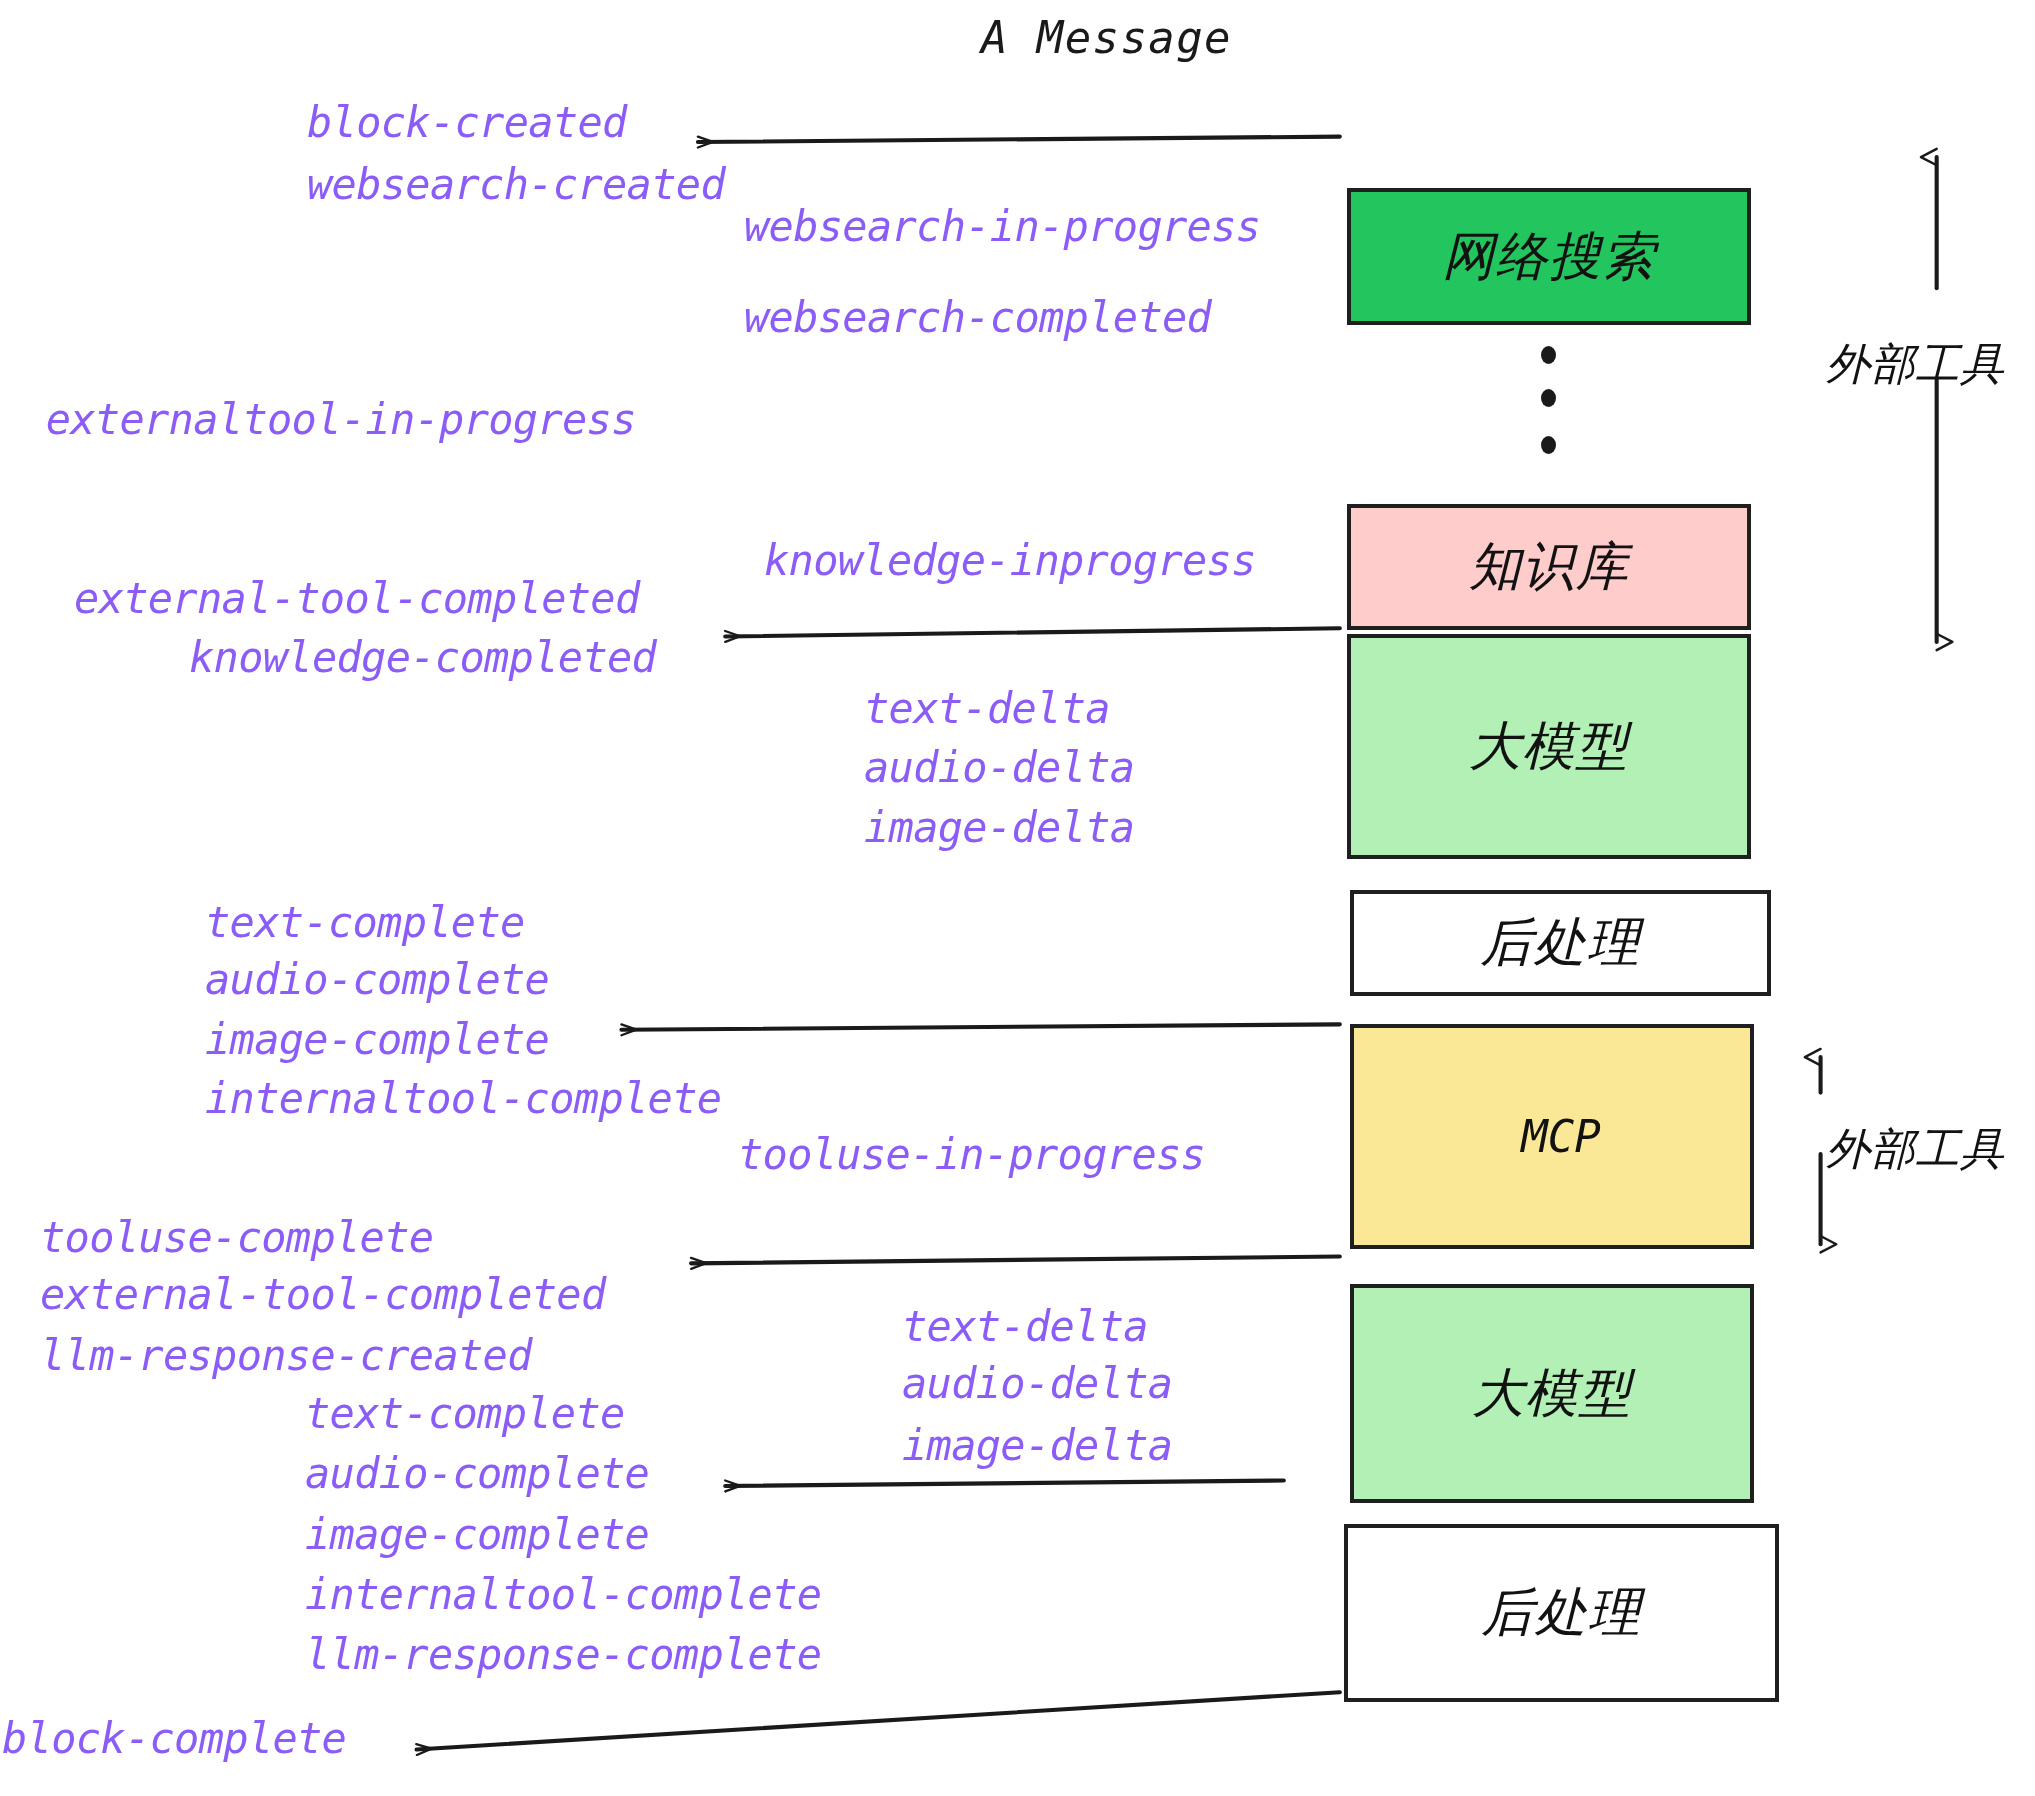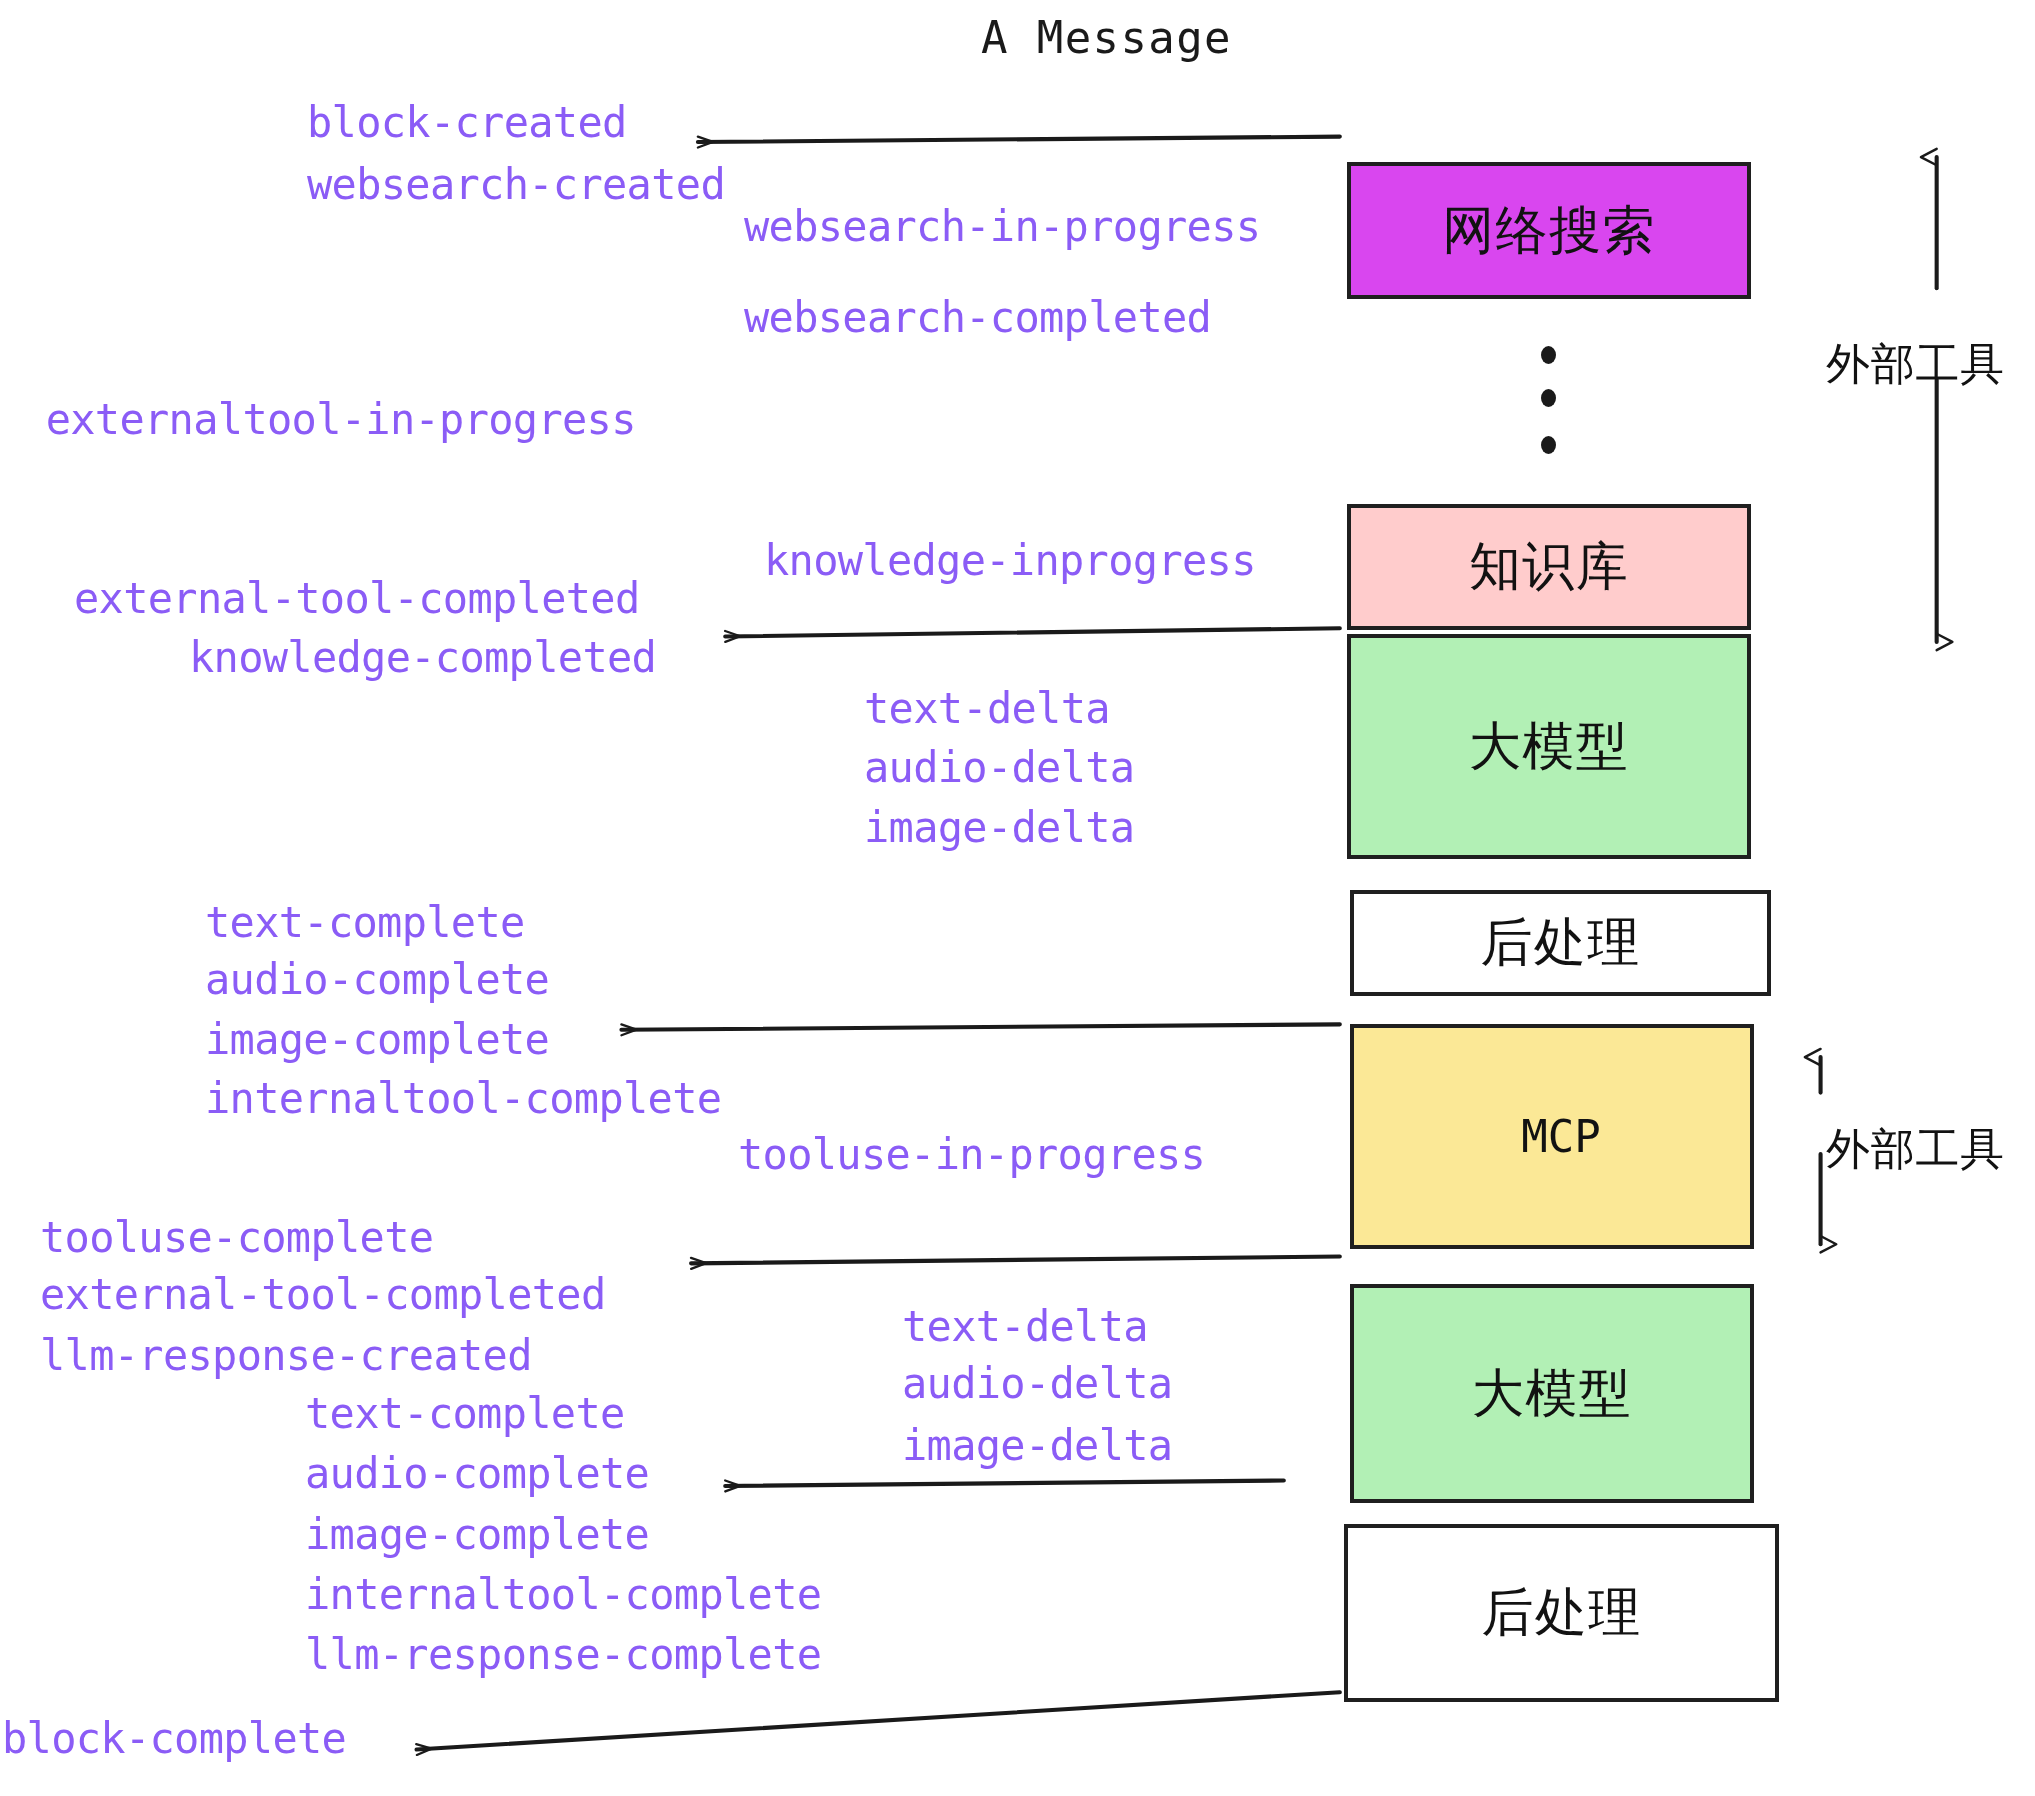--- a/index.html
+++ b/index.html
@@ -7,20 +7,21 @@
     padding: 0;
     background: #ffffff;
   }
   #stage {
     position: relative;
     width: 2035px;
     height: 1796px;
     background: #ffffff;
     overflow: hidden;
     font-family: "DejaVu Sans Mono", "Liberation Mono", monospace;
+    font-style: italic;
   }
   svg#canvas {
     position: absolute;
     left: 0; top: 0;
     width: 2035px;
     height: 1796px;
   }
   .evt {
     position: absolute;
     font-family: "DejaVu Sans Mono", "Liberation Mono", monospace;
@@ -101,21 +102,21 @@
         <line x1="2836" y1="422" x2="2836" y2="230" stroke="#1a1a1a" stroke-width="6" stroke-linecap="round" marker-end="url(#ahu)"></line>
         <line x1="2836" y1="556" x2="2836" y2="940" stroke="#1a1a1a" stroke-width="6" stroke-linecap="round" marker-end="url(#ahu)"></line>
         <line x1="2666" y1="1600" x2="2666" y2="1548" stroke="#1a1a1a" stroke-width="6" stroke-linecap="round" marker-end="url(#ahu)"></line>
         <line x1="2666" y1="1690" x2="2666" y2="1822" stroke="#1a1a1a" stroke-width="6" stroke-linecap="round" marker-end="url(#ahu)"></line>
       </g>
   </svg>
 
   <div class="title" style="left:981px; top:12.3px;">A Message</div>
 
   <div id="nodes-layer">
-      <div class="nodebox" style="left: 1347px; top: 162px; width: 404px; height: 137px; background: #d946ef;">
+      <div class="nodebox" style="left: 1347px; top: 188px; width: 404px; height: 137px; background: #22c55e;">
         <span class="nodelabel-cn">网络搜索</span>
       </div>
       <div class="nodebox" style="left: 1347px; top: 504px; width: 404px; height: 126px; background: rgb(255, 204, 204);">
         <span class="nodelabel-cn">知识库</span>
       </div>
       <div class="nodebox" style="left: 1347px; top: 634px; width: 404px; height: 225px; background: rgb(178, 240, 181);">
         <span class="nodelabel-cn">大模型</span>
       </div>
       <div class="nodebox" style="left: 1350px; top: 890px; width: 421px; height: 106px; background: rgb(255, 255, 255);">
         <span class="nodelabel-cn">后处理</span>

